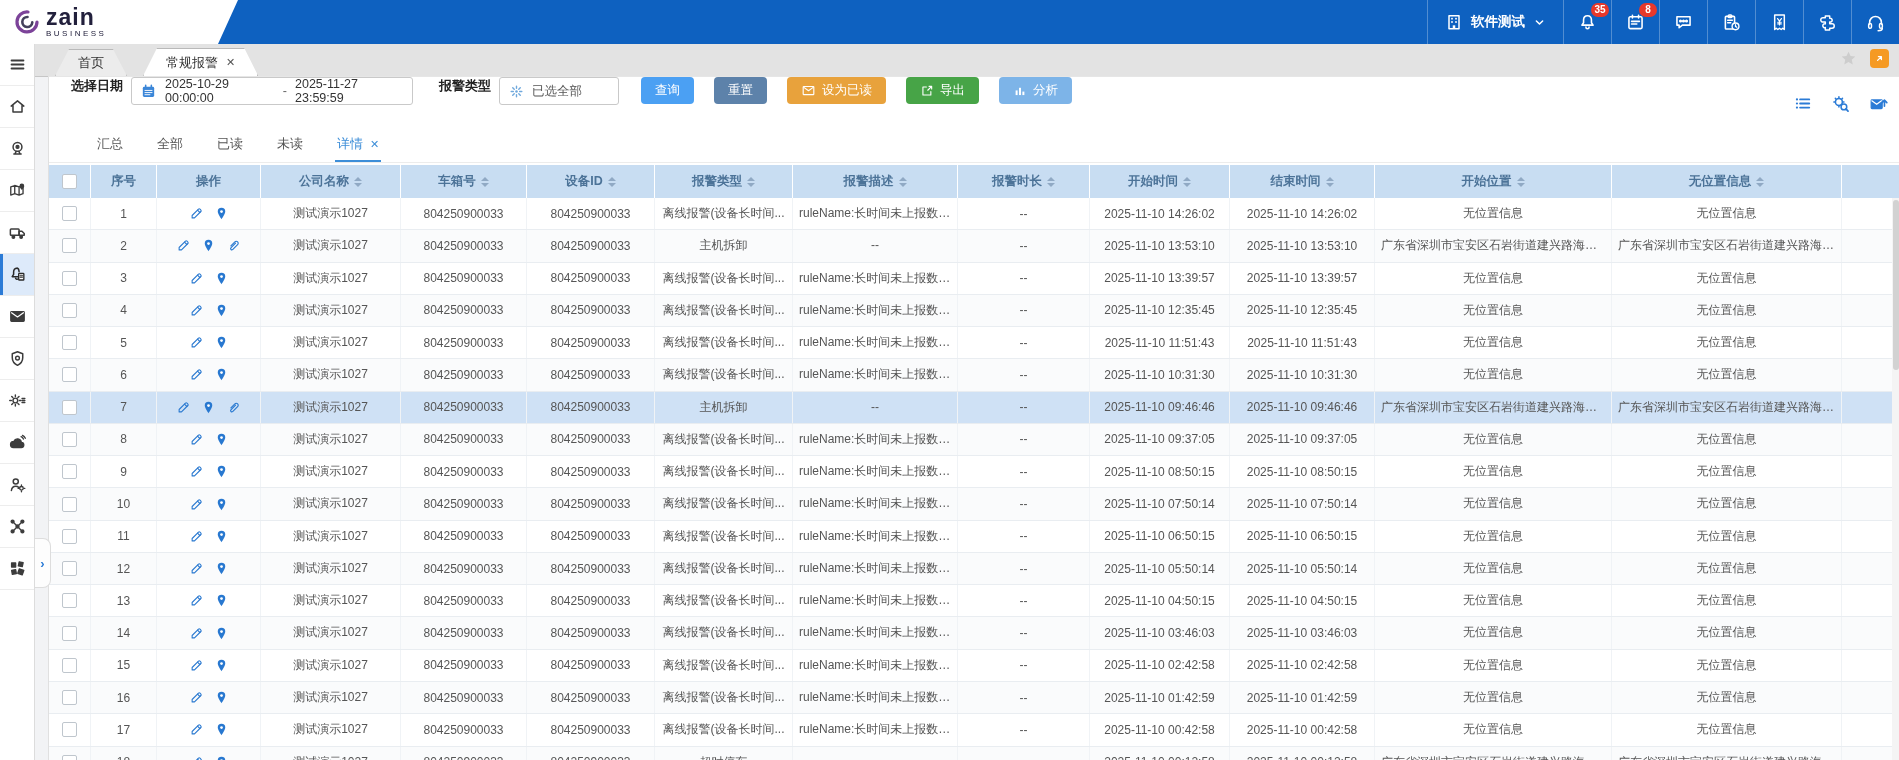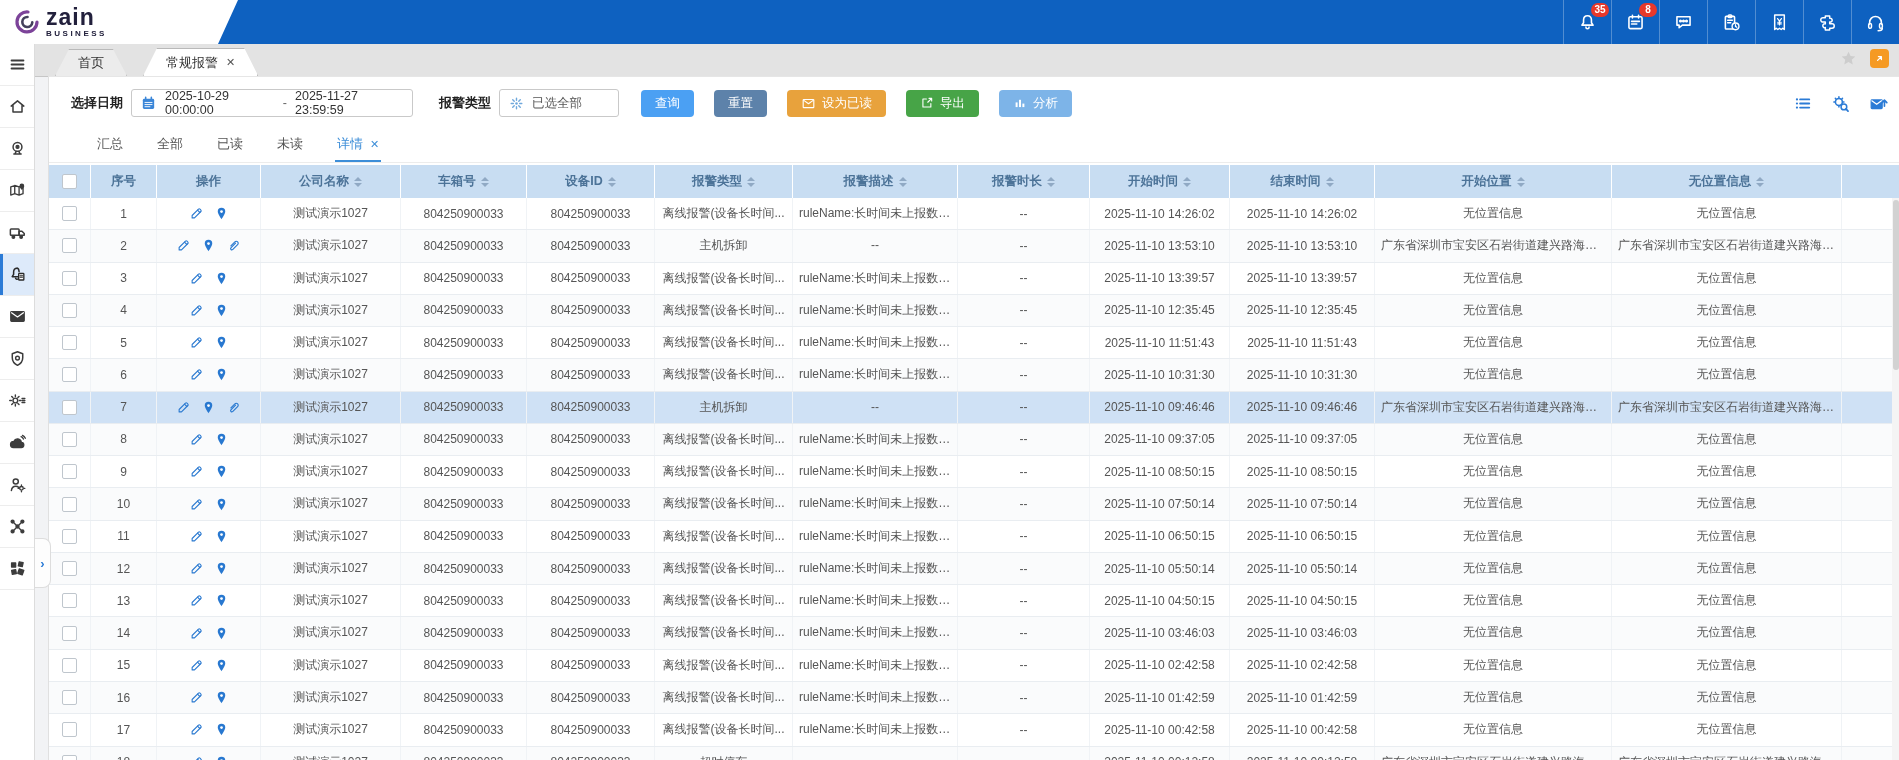--- a/index.html
+++ b/index.html
@@ -6,21 +6,21 @@
   body{width:1899px;height:760px;position:relative;overflow:hidden;background:#f2f3f5;
        font-family:"Liberation Sans","DejaVu Sans",sans-serif;-webkit-font-smoothing:antialiased;}
   svg{display:block;}
   
   .topbar{position:absolute;left:0;top:0;width:1899px;height:44px;background:#0e61c0;z-index:30;}
   .logo-wrap{position:absolute;left:0;top:0;width:238px;height:44px;background:#ffffff;
              clip-path:polygon(0 0,100% 0,calc(100% - 20px) 100%,0 100%);display:flex;align-items:center;padding-left:14px;box-sizing:border-box;}
   .logo-swirl{margin-right:6px;}
   .logo-text{line-height:1;}
   .logo-zain{font-size:23px;font-weight:bold;color:#22203c;letter-spacing:1px;}
-  .logo-sub{font-size:8px;letter-spacing:2.5px;color:#22203c;margin-top:1px;font-weight:bold;}
+  .logo-sub{font-size:8px;letter-spacing:2.5px;color:#22203c;margin-top:1px;font-weight:normal;}
   .topbar-right{position:absolute;right:0;top:0;height:44px;display:flex;align-items:stretch;color:#fff;}
   .tb-user,.tb-org{display:flex;align-items:center;gap:7px;padding:0 16px;font-size:13.5px;font-weight:bold;cursor:pointer;}
   .tb-cell{position:relative;width:47px;display:flex;align-items:center;justify-content:center;
            border-left:1px solid rgba(255,255,255,.28);cursor:pointer;}
   .tb-org{border-left:1px solid rgba(255,255,255,.28);}
   .badge{position:absolute;top:3px;right:2px;min-width:12px;height:14px;padding:0 3px;border-radius:8px;
          background:#e8382a;color:#fff;font-size:10px;line-height:14px;text-align:center;font-weight:bold;}
   
   .sidebar{position:absolute;left:0;top:44px;width:34px;height:716px;background:#ffffff;border-right:1px solid #dcdcdc;z-index:20;}
   .sb-item{height:41px;display:flex;align-items:center;justify-content:center;color:#3c3c3c;
@@ -32,21 +32,21 @@
   .tabstrip{position:relative;height:32px;background:#e3e3e3;border-bottom:1px solid #c6c6c6;}
   .tab{position:absolute;bottom:0;height:26px;display:flex;align-items:center;gap:8px;padding:0 22px;
        font-size:13px;color:#333;background:#ececec;border:1px solid #b9b9b9;border-bottom:none;
        clip-path:polygon(14px 0,calc(100% - 14px) 0,100% 100%,0 100%);cursor:pointer;}
   .tab.active{background:#ffffff;height:27px;z-index:2;}
   .tab-close{color:#555;font-size:11px;cursor:pointer;}
   .tabstrip-right{position:absolute;right:10px;top:5px;display:flex;align-items:center;gap:12px;}
   .guide-btn{width:19px;height:19px;border-radius:4px;background:#f59a23;display:flex;align-items:center;justify-content:center;cursor:pointer;}
   
   .panel{position:absolute;left:13px;top:32px;width:1851px;height:684px;background:#fff;border-left:1px solid #e0e0e0;border-top:1px solid #e6e6e6;}
-  .filterbar{position:relative;height:52px;display:flex;align-items:center;padding-left:22px;box-sizing:border-box;}
+  .filterbar{position:relative;height:52px;display:flex;align-items:flex-start;padding-left:22px;box-sizing:border-box;}
   .flabel{font-size:13px;color:#222;font-weight:bold;margin-right:8px;white-space:nowrap;}
   .date-input{display:flex;align-items:center;gap:8px;width:282px;height:28px;border:1px solid #c9c9c9;border-radius:3px;
               background:#fff;padding:0 8px;box-sizing:border-box;font-size:12.5px;color:#333;cursor:pointer;margin-right:26px;}
   .date-input .dsep{color:#666;}
   .type-input{display:flex;align-items:center;gap:7px;width:120px;height:28px;border:1px solid #c9c9c9;border-radius:3px;
               background:#fff;padding:0 8px;box-sizing:border-box;font-size:12.5px;color:#555;cursor:pointer;margin-right:22px;}
   .btn{display:flex;align-items:center;gap:6px;height:27px;border:none;border-radius:4px;color:#fff;
        font-size:12.5px;padding:0 14px;margin-right:20px;cursor:pointer;font-family:inherit;}
   .btn-query{background:#4ba0f3;}
   .btn-reset{background:#5d82aa;}
@@ -95,20 +95,38 @@
         <path d="M14 3a10 10 0 1 0 9 10" fill="none" stroke="#7c4399" stroke-width="3.2" stroke-linecap="round"></path>
         <path d="M13.5 8a5 5 0 1 0 4.8 5.4" fill="none" stroke="#44415c" stroke-width="2.6" stroke-linecap="round"></path>
       </svg>
     </span>
     <div class="logo-text">
       <div class="logo-zain">zain</div>
       <div class="logo-sub">BUSINESS</div>
     </div>
   </div>
   <div class="topbar-right">
+    <div class="tb-org">
+      <span id="ic-org">
+          <svg width="20" height="20" viewBox="0 0 24 24" fill="none" stroke="currentColor" stroke-width="1.6" stroke-linecap="round" stroke-linejoin="round">
+            <rect x="6" y="4.5" width="12" height="15.5" stroke-width="1.8"></rect>
+            <rect x="8.6" y="7" width="2" height="2" fill="currentColor" stroke="none"></rect>
+            <rect x="13.4" y="7" width="2" height="2" fill="currentColor" stroke="none"></rect>
+            <rect x="8.6" y="11" width="2" height="2" fill="currentColor" stroke="none"></rect>
+            <rect x="13.4" y="11" width="2" height="2" fill="currentColor" stroke="none"></rect>
+            <rect x="10.5" y="16" width="3" height="4" fill="currentColor" stroke="none"></rect>
+          </svg>
+        </span>
+      <span>软件测试</span>
+      <span id="ic-chev2">
+          <svg width="15" height="15" viewBox="0 0 24 24" fill="none" stroke="currentColor" stroke-width="1.6" stroke-linecap="round" stroke-linejoin="round">
+            <path d="M7 9.5l5 5 5-5" stroke-width="2.4"></path>
+          </svg>
+        </span>
+    </div>
     <div id="tb-icons" style="display:flex;">
         <div class="tb-cell">
           <span>
             <svg width="21" height="21" viewBox="0 0 24 24" fill="none" stroke="currentColor" stroke-width="1.6" stroke-linecap="round" stroke-linejoin="round">
               <path d="M12 4.3c-3 0-4.5 2-4.5 4.9v3.1L5.6 15h12.8l-1.9-2.7V9.2c0-2.9-1.5-4.9-4.5-4.9zM10.2 17.3a1.8 1.8 0 0 0 3.6 0" stroke-width="1.8"></path>
             </svg>
           </span>
           <span class="badge">35</span>
         </div>
         <div class="tb-cell">

